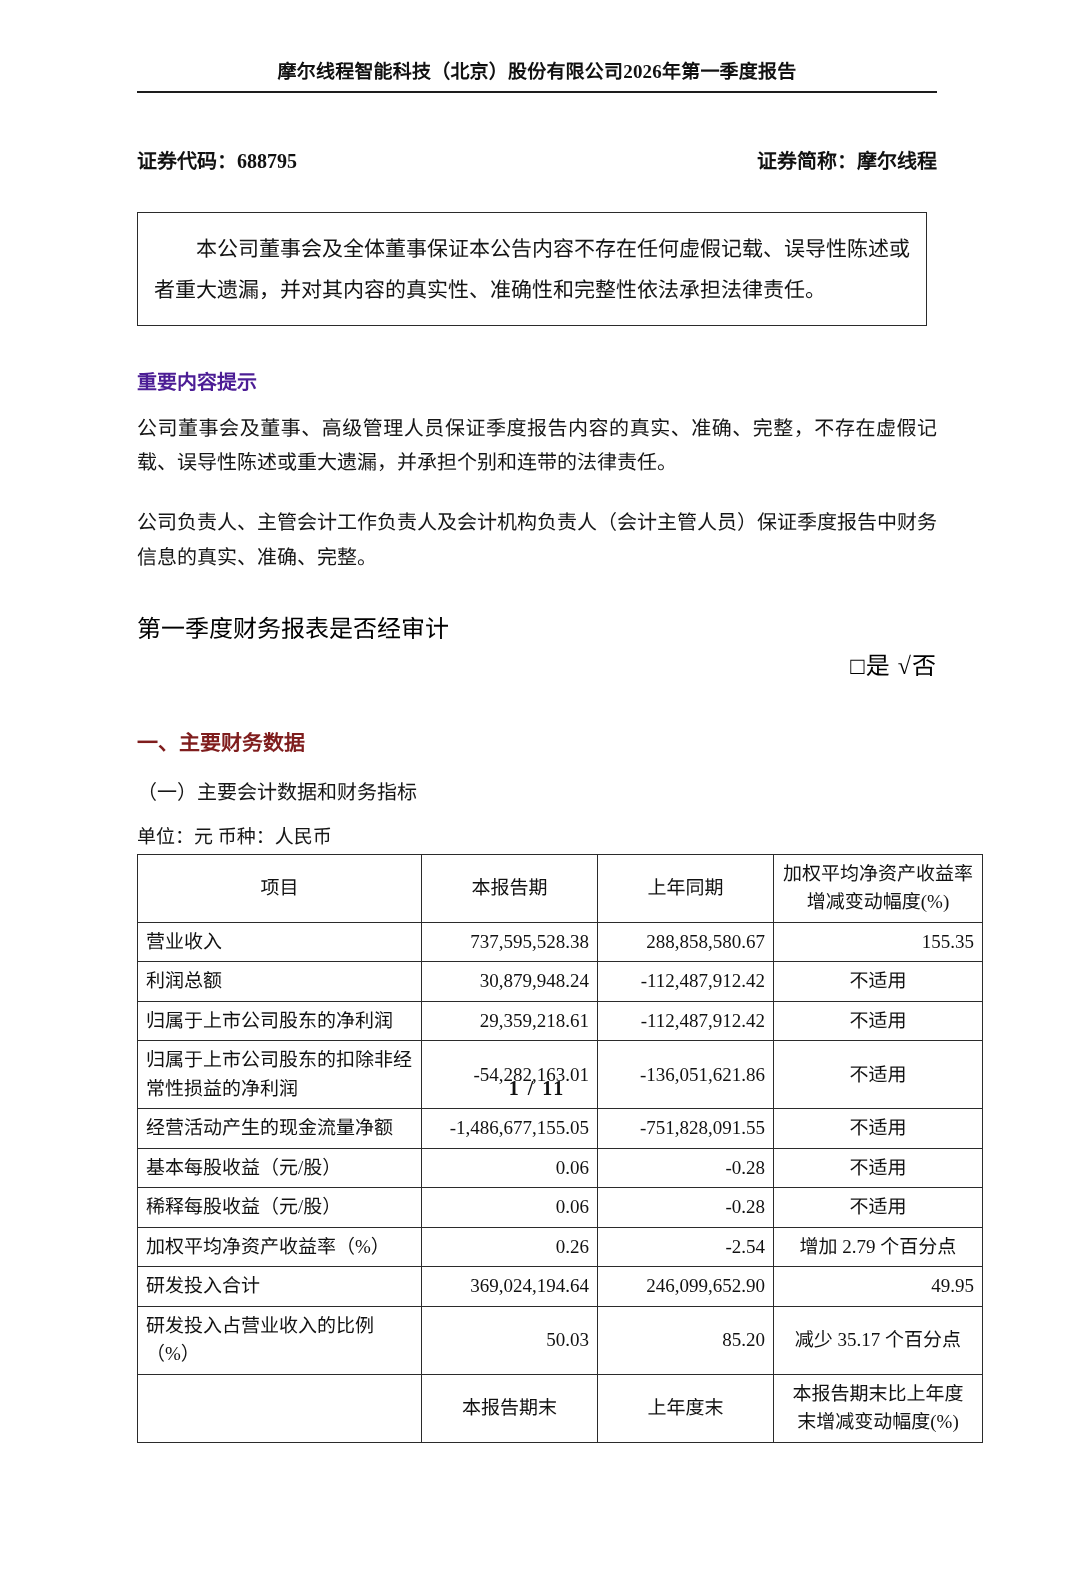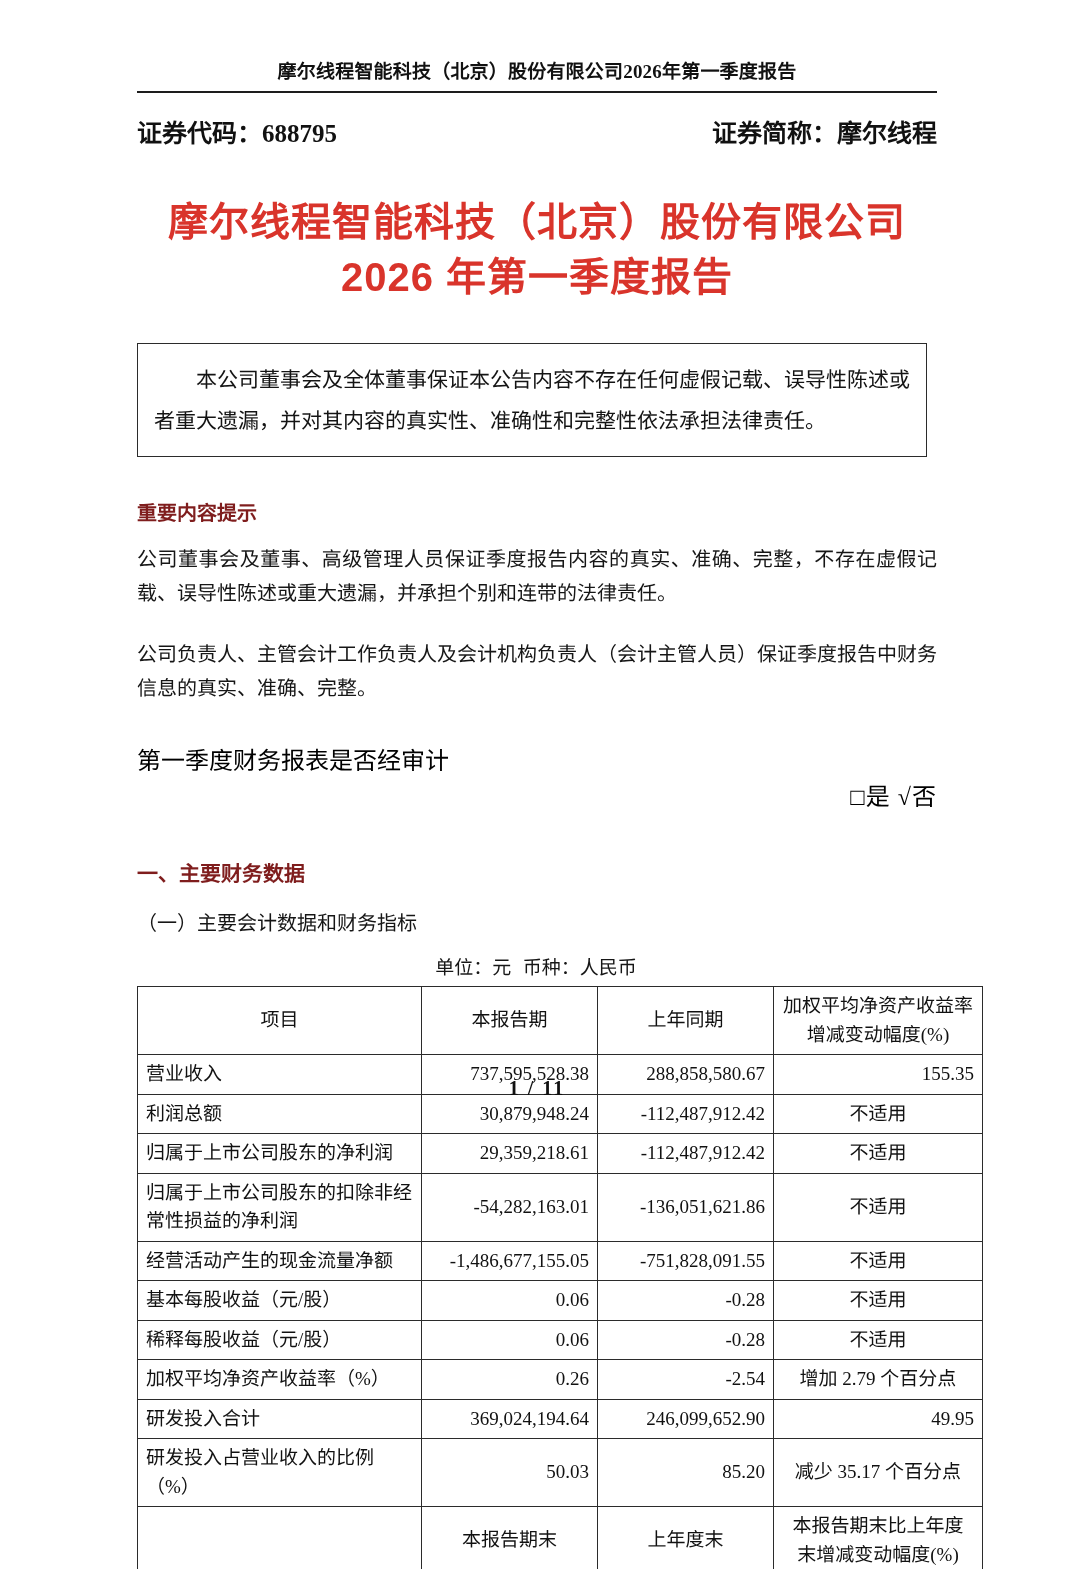--- a/index.html
+++ b/index.html
@@ -41,22 +41,22 @@
     margin-top: 7px;
     border-bottom: 2.5px solid #1d1d1d;
     width: 100%;
   }
 
   
   .code-line {
     display: flex;
     justify-content: space-between;
     align-items: baseline;
-    margin-top: 20px;
-    font-size: 25px;
+    margin-top: 52px;
+    font-size: 20px;
     font-weight: bold;
     color: #111;
   }
 
   
   .doc-title {
     margin-top: 46px;
     text-align: center;
     color: #d9342b;
     font-family: "Liberation Sans", "DejaVu Sans", sans-serif;
@@ -84,21 +84,21 @@
   }
   .disclaimer-box p {
     margin: 0;
     text-indent: 2em;
   }
 
   
   .h-bold {
     font-size: 20px;
     font-weight: bold;
-    color: #7f1d1d;
+    color: #4c1d95;
     margin-top: 40px;
     font-family: "Liberation Sans", "DejaVu Sans", sans-serif;
   }
 
   p.body-text {
     font-size: 20px;
     line-height: 1.72;
     margin: 16px 0 0 0;
     text-align: justify;
     text-justify: inter-ideograph;
@@ -128,25 +128,24 @@
     font-family: "Liberation Sans", "DejaVu Sans", sans-serif;
     color: #7f1d1d;
   }
   .sub-head {
     margin-top: 20px;
     font-size: 20px;
     color: #161616;
   }
   .unit-line {
     margin-top: 16px;
-    text-align: center;
+    text-align: left;
     font-size: 19px;
     color: #161616;
     padding-right: 2px;
-    font-family: Liberation Mono, monospace;
   }
 
   table.fin {
     margin-top: 6px;
     width: 845px;
     border-collapse: collapse;
     table-layout: fixed;
     font-size: 19px;
     color: #111;
   }
@@ -210,24 +209,20 @@
   <div class="running-header">
     <div class="rh-text">摩尔线程智能科技（北京）股份有限公司2026年第一季度报告</div>
     <div class="header-rule"></div>
   </div>
 
   <div class="code-line">
     <span>证券代码：688795</span>
     <span>证券简称：摩尔线程</span>
   </div>
 
-  <div class="doc-title">
-    <span class="t-line">摩尔线程智能科技（北京）股份有限公司</span>
-    <span class="t-line">2026 年第一季度报告</span>
-  </div>
 
   <div class="disclaimer-box">
     <p>本公司董事会及全体董事保证本公告内容不存在任何虚假记载、误导性陈述或者重大遗漏，并对其内容的真实性、准确性和完整性依法承担法律责任。</p>
   </div>
 
   <div class="h-bold">重要内容提示</div>
   <p class="body-text">公司董事会及董事、高级管理人员保证季度报告内容的真实、准确、完整，不存在虚假记载、误导性陈述或重大遗漏，并承担个别和连带的法律责任。</p>
   <p class="body-text tight">公司负责人、主管会计工作负责人及会计机构负责人（会计主管人员）保证季度报告中财务信息的真实、准确、完整。</p>
 
   <div class="audit-block">

